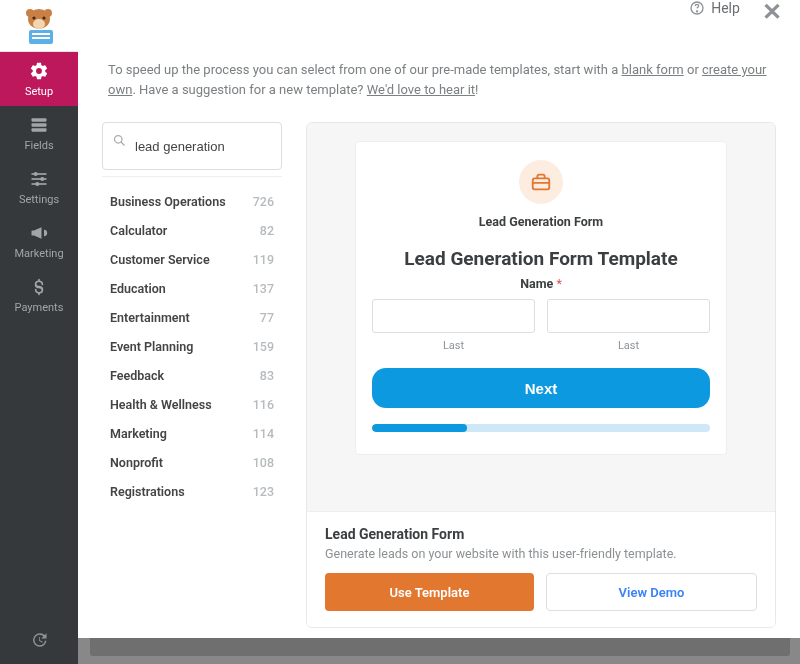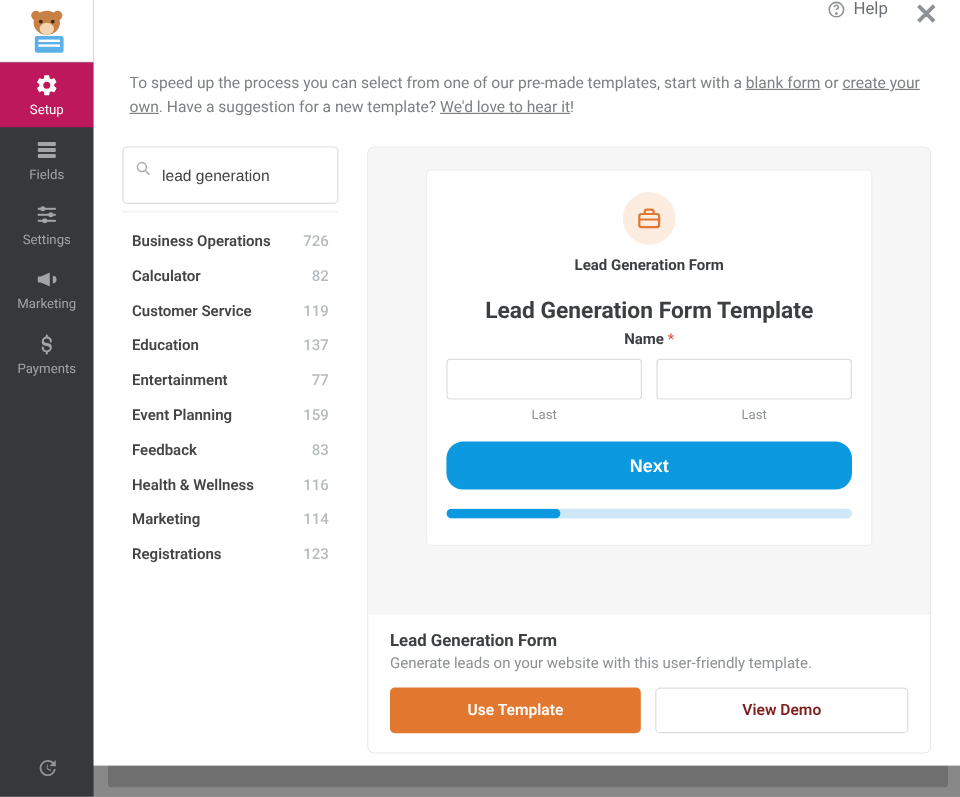--- a/index.html
+++ b/index.html
@@ -60,21 +60,21 @@
   .next-btn { margin-top:16px; width:100%; height:40px; background:#0d99e0; color:#fff; border:none; border-radius:14px; font-size:15px; font-weight:600; cursor:pointer;}
   .progress { margin-top:16px; height:8px; background:#cfe8f7; border-radius:4px; position:relative; overflow:hidden;}
   .progress .bar { position:absolute; left:0; top:0; bottom:0; width:28%; background:#0d99e0; border-radius:4px;}
 
   .action-bar { border-top:1px solid #eee; background:#fff; padding:14px 18px 16px 18px;}
   .ab-title { font-size:14px; font-weight:700; color:#3c3f41; margin-bottom:4px;}
   .ab-desc { font-size:12.5px; color:#8c9093; margin-bottom:12px;}
   .ab-buttons { display:flex; gap:12px;}
   .btn { flex:1; height:38px; border-radius:4px; font-size:13px; font-weight:600; cursor:pointer; display:flex; align-items:center; justify-content:center;}
   .btn-primary { background:#e27730; color:#fff; border:none;}
-  .btn-secondary { background:#fff; color:#7f1d1d; border:1px solid #ddd;}
+  .btn-secondary { background:#fff; color:#3b82f6; border:1px solid #ddd;}
 </style>
 </head>
 <body>
 
 <div class="stage">
 
   <div class="vnav">
     <div class="logo">
       <div class="bear">
         <svg viewBox="0 0 48 40" width="48" height="40">
@@ -201,20 +201,24 @@
             </div>
             <div class="cat-row">
               <span>Health &amp; Wellness</span>
               <span class="count">116</span>
             </div>
             <div class="cat-row">
               <span>Marketing</span>
               <span class="count">114</span>
             </div>
             <div class="cat-row">
+              <span>Nonprofit</span>
+              <span class="count">108</span>
+            </div>
+            <div class="cat-row">
               <span>Registrations</span>
               <span class="count">123</span>
             </div>
           </div>
       </div>
 
       <div class="right-col">
         <div class="preview-canvas">
           <div class="preview-card">
             <div class="briefcase-circle">

